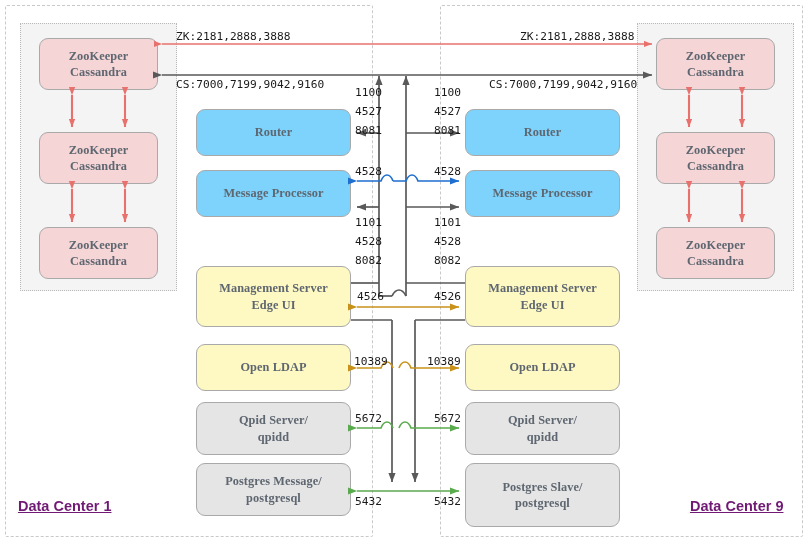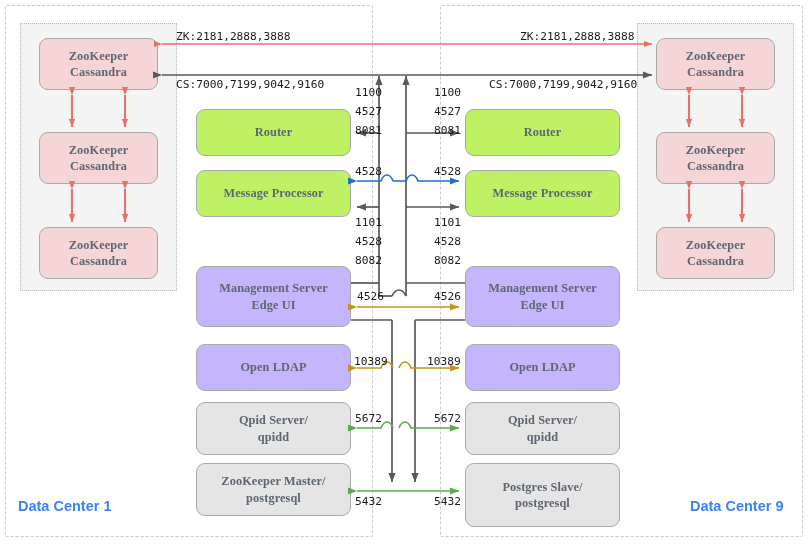--- a/index.html
+++ b/index.html
@@ -13,26 +13,26 @@
   
   .cluster-box{position:absolute;border:1.6px dotted #b9b9b9;background:#f4f4f4;box-sizing:border-box;}
 
   
   .node{position:absolute;box-sizing:border-box;border-radius:9px;
         display:flex;align-items:center;justify-content:center;text-align:center;
         font-size:12.3px;font-weight:bold;color:#5e6670;line-height:1.32;
         letter-spacing:.1px;}
   .node span{display:block;font-family:Liberation Serif, serif;}
   .n-pink{background:#f6d5d7;border:1.3px solid #a9a9a9;}
-  .n-blue{background:#bef264;border:1.3px solid #a9a9a9;}
-  .n-yellow{background:#c4b5fd;border:1.3px solid #a9a9a9;}
+  .n-blue{background:#7dd3fc;border:1.3px solid #a9a9a9;}
+  .n-yellow{background:#fef9c3;border:1.3px solid #a9a9a9;}
   .n-green{background:#e5e5e5;border:1.3px solid #a9a9a9;}
 
   
-  .dc-label{position:absolute;font-size:14.5px;font-weight:bold;color:#3b82f6;white-space:nowrap;}
+  .dc-label{position:absolute;font-size:14.5px;font-weight:bold;color:#701a75;white-space:nowrap;text-decoration:underline;}
 
   
   .lbl{position:absolute;font-family:"DejaVu Sans Mono", monospace;
        font-size:11.2px;color:#1a1a1a;white-space:pre;line-height:13.6px;}
   .lbl.mono-stack{line-height:19px;}
 
   svg#wires{position:absolute;left:0;top:0;width:808px;height:546px;pointer-events:none;}
 </style>
 </head>
 <body>
@@ -105,21 +105,21 @@
       </div>
   </div>
   <div class="node n-green" style="left:196px;top:402px;width:155px;height:53px;">
     <div>
       <span>Qpid Server/</span>
       <span>qpidd</span>
     </div>
   </div>
   <div class="node n-green" style="left:196px;top:463px;width:155px;height:53px;">
     <div>
-      <span>ZooKeeper Master/</span>
+      <span>Postgres Message/</span>
       <span>postgresql</span>
     </div>
   </div>
 
   <div class="node n-blue" style="left:465px;top:109px;width:155px;height:47px;">
     <div>
         <span>Router</span>
       </div>
   </div>
   <div class="node n-blue" style="left:465px;top:170px;width:155px;height:47px;">

